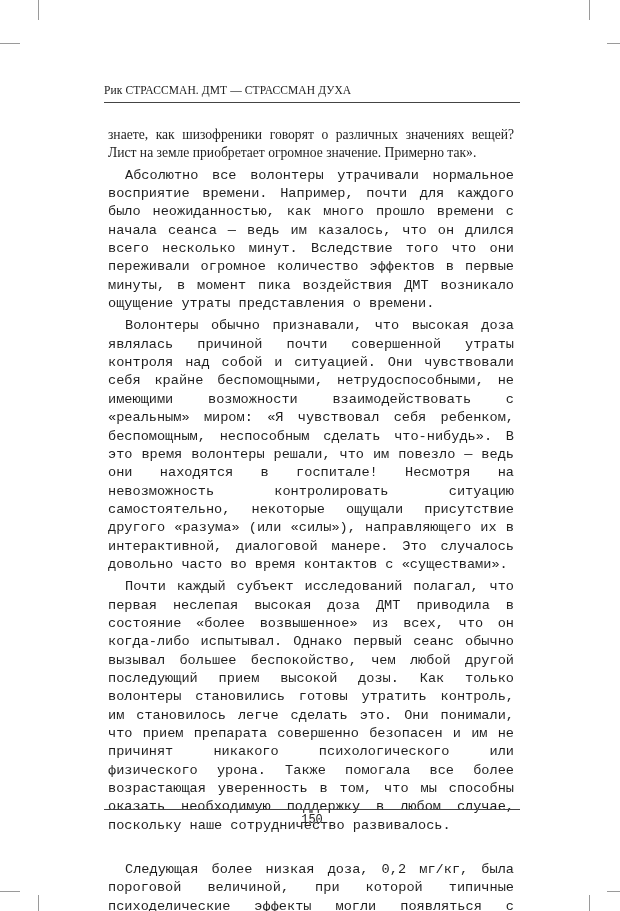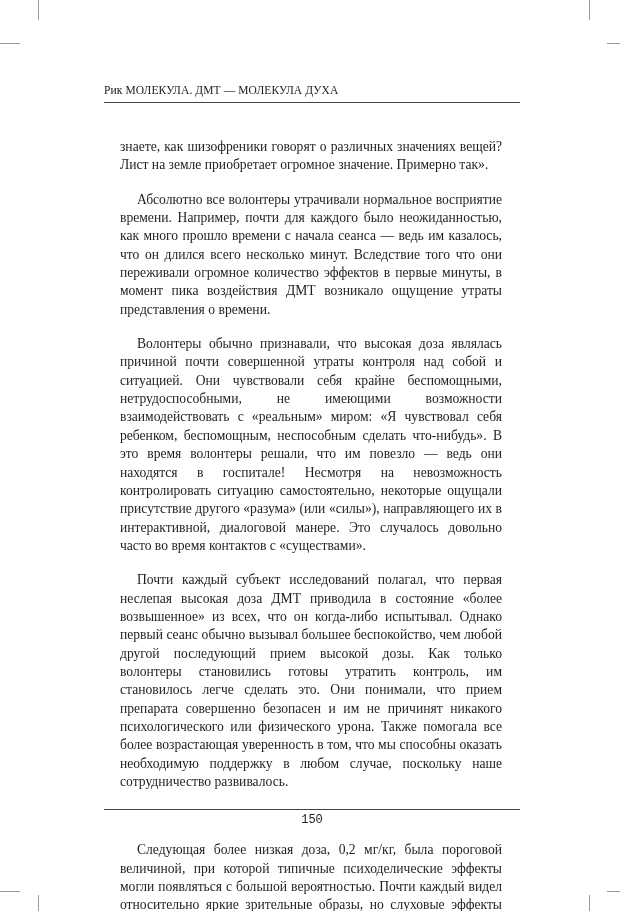--- a/index.html
+++ b/index.html
@@ -9,22 +9,22 @@
     position: absolute; left: 104px; top: 84px; width: 416px;
     font-family: "Liberation Serif", serif; font-size: 11.5px; color: #222;
     letter-spacing: 0.1px; padding-bottom: 6px; border-bottom: 1px solid #444;
     white-space: nowrap;
   }
   .body-text {
     position: absolute; left: 104px; top: 122px; width: 414px;
     font-family: "Liberation Serif", serif; font-size: 13.6px; line-height: 18.35px;
     color: #1e1e1e; text-align: justify;
   }
-  .body-text p { margin: 16px; text-indent: 0; hyphens: manual; }
-  .body-text p.indent { text-indent: 17px; }
+  .body-text p { margin: 4px; text-indent: 0; hyphens: manual; }
+  .body-text p.indent { text-indent: 17px; font-family: Liberation Mono, monospace; }
   .body-text .gap { height: 18px; }
   .foot-rule { position: absolute; left: 104px; top: 809px; width: 416px; border-top: 1px solid #444; }
   .page-num {
     position: absolute; left: 104px; top: 813px; width: 416px; text-align: center;
     font-family: Liberation Mono, monospace; font-size: 12px; color: #222;
   }
 </style>
 </head>
 <body>
 
@@ -32,21 +32,21 @@
 <div class="crop" style="left:0;top:43px;width:20px;height:1px;"></div>
 <div class="crop" style="left:589px;top:0;width:1px;height:20px;"></div>
 <div class="crop" style="left:607px;top:43px;width:13px;height:1px;"></div>
 <div class="crop" style="left:0;top:891px;width:20px;height:1px;"></div>
 <div class="crop" style="left:38px;top:911px;width:1px;height:0;"></div>
 <div class="crop" style="left:607px;top:891px;width:13px;height:1px;"></div>
 
 <div class="crop" style="left:38px;top:895px;width:1px;height:16px;"></div>
 <div class="crop" style="left:589px;top:895px;width:1px;height:16px;"></div>
 
-<div class="running-head">Рик МОЛЕКУЛА. ДМТ — МОЛЕКУЛА ДУХА</div>
+<div class="running-head">Рик СТРАССМАН. ДМТ — СТРАССМАН ДУХА</div>
 
 <div class="body-text">
   <p>знаете, как шизофреники говорят о различных значениях вещей? Лист на земле приобретает огромное значение. Примерно так».</p>
   <p class="indent">Абсолютно все волонтеры утрачивали нормальное восприятие времени. Например, почти для каждого было неожиданностью, как много прошло времени с начала сеанса — ведь им казалось, что он длился всего несколько минут. Вследствие того что они переживали огромное количество эффектов в первые минуты, в момент пика воздействия ДМТ возникало ощущение утраты представления о времени.</p>
   <p class="indent">Волонтеры обычно признавали, что высокая доза являлась причиной почти совершенной утраты контроля над собой и ситуацией. Они чувствовали себя крайне беспомощными, нетрудоспособными, не имеющими возможности взаимодействовать с «реальным» миром: «Я чувствовал себя ребенком, беспомощным, неспособным сделать что-нибудь». В это время волонтеры решали, что им повезло — ведь они находятся в госпитале! Несмотря на невозможность контролировать ситуацию самостоятельно, некоторые ощущали присутствие другого «разума» (или «силы»), направляющего их в интерактивной, диалоговой манере. Это случалось довольно часто во время контактов с «существами».</p>
   <p class="indent">Почти каждый субъект исследований полагал, что первая неслепая высокая доза ДМТ приводила в состояние «более возвышенное» из всех, что он когда-либо испытывал. Однако первый сеанс обычно вызывал большее беспокойство, чем любой другой последующий прием высокой дозы. Как только волонтеры становились готовы утратить контроль, им становилось легче сделать это. Они понимали, что прием препарата совершенно безопасен и им не причинят никакого психологического или физического урона. Также помогала все более возрастающая уверенность в том, что мы способны оказать необходимую поддержку в любом случае, поскольку наше сотрудничество развивалось.</p>
   <div class="gap"></div>
   <p class="indent">Следующая более низкая доза, 0,2 мг/кг, была пороговой величиной, при которой типичные психоделические эффекты могли появляться с большой вероятностью. Почти каждый видел относительно яркие зрительные образы, но слуховые эффекты были редкими. Некоторые особенно восприимчивые волонтеры предпочитали именно дозу 0,2, а не 0,3 или 0,4 мг/кг.</p>
 
 </div>

